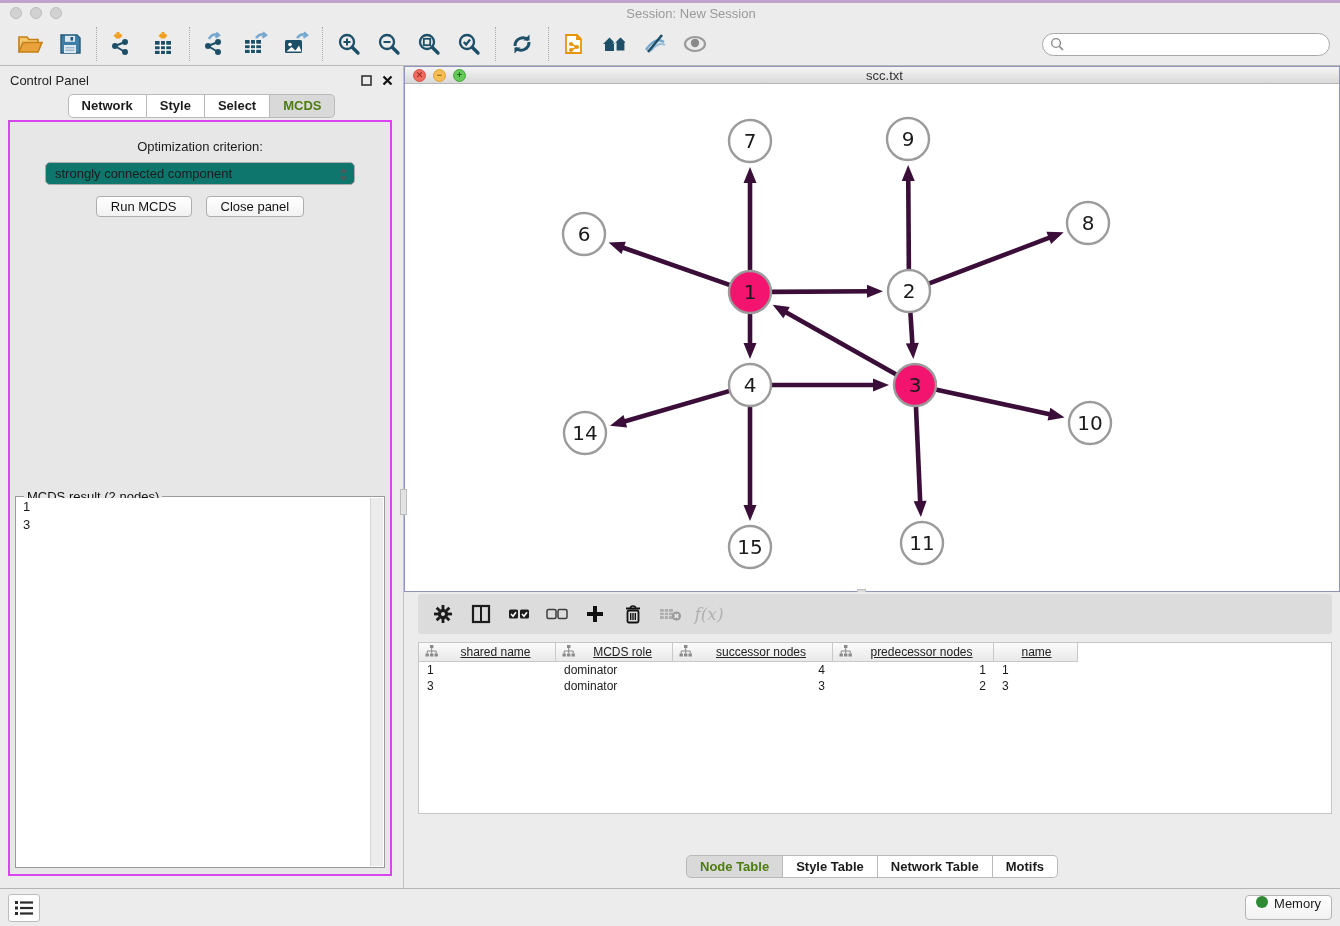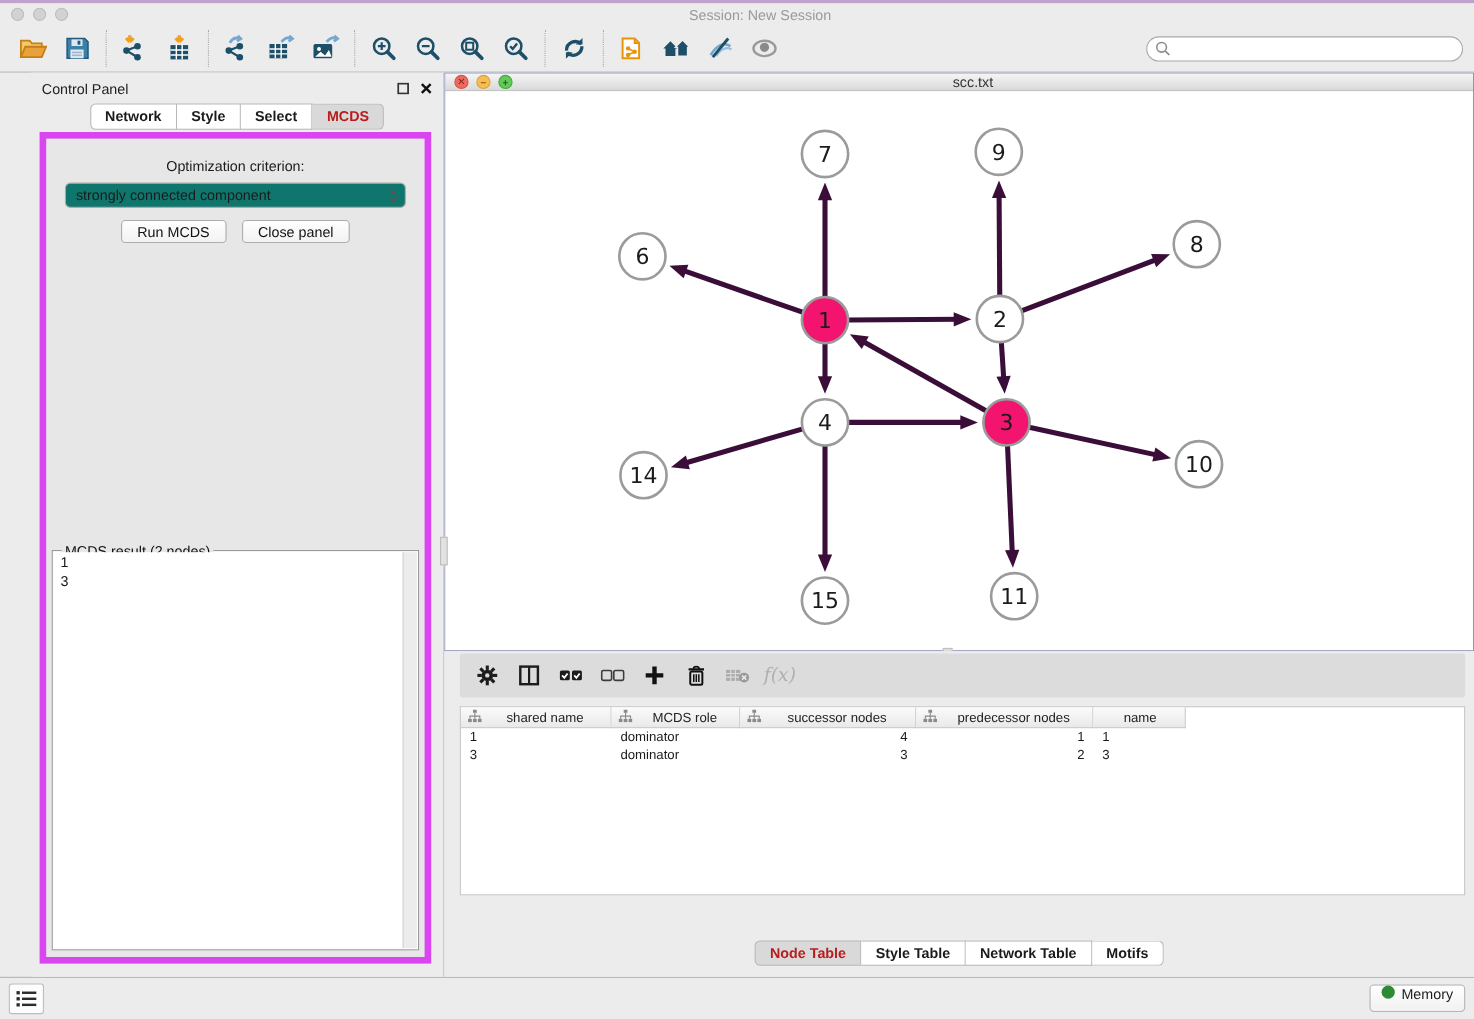--- a/index.html
+++ b/index.html
@@ -20,33 +20,33 @@
   .tb-sep { width:1px; height:34px; margin:0 6px; border-left:1px dotted #ababab; }
   .tb-search { margin-left:auto; position:relative; }
   .tb-search input {
     width:288px; height:23px; border:1px solid #a8a8a8; border-radius:12px;
     background:#fff; padding:0 10px 0 26px; font-size:13px; outline:none;
     font-family:"Liberation Sans",sans-serif;
   }
   .tb-search .mag { position:absolute; left:8px; top:4px; }
   
   .main { display:flex; height:822px; }
-  .left-col { width:404px; background:#ececec; border-right:1px solid #c2c2c2; position:relative;margin-left:28px; }
+  .left-col { width:404px; background:#ececec; border-right:1px solid #c2c2c2; position:relative; }
   .right-col { width:936px; display:flex; flex-direction:column; position:relative; }
   
   .cp-header { height:28px; display:flex; align-items:center; padding:0 10px; }
   .cp-title { font-size:13px; color:#222; }
   .panel-ctrl { margin-left:auto; display:flex; gap:10px; align-items:center; }
   .float-btn, .close-btn { cursor:pointer; display:flex; }
   .cp-tabs { display:flex; justify-content:center; height:24px; }
   .tab { font-size:13px; font-weight:bold; padding:3px 13px; background:#fff; border:1px solid #b9b9b9; border-left:none; cursor:pointer; }
   .tab:first-child { border-left:1px solid #b9b9b9; border-radius:5px 0 0 5px; }
   .tab:last-child { border-radius:0 5px 5px 0; }
-  .tab.active { background:#d9d9d9; color:#b91c1c; }
-  .cp-inner { position:absolute; left:8px; right:11px; top:54px; height:756px; background:#e7e7e7; border:6px solid #d946ef; }
+  .tab.active { background:#d9d9d9; color:#4d7c0f; }
+  .cp-inner { position:absolute; left:8px; right:11px; top:54px; height:756px; background:#e7e7e7; border:2px solid #d946ef; }
   .opt-label { text-align:center; font-size:13px; margin-top:17px; }
   .selectbox {
     position:relative; margin:8px auto 0 auto; width:310px; height:23px; background:#0f766e;
     border:1px solid #ababab; border-radius:5px; font-size:13px;
     display:flex; align-items:center; padding:0 22px 0 9px; cursor:pointer;
   }
   .selectbox .stepper { position:absolute; right:6px; top:4px; }
   .btn-row { display:flex; justify-content:center; gap:14px; margin-top:11px; }
   .pushbtn {
     height:21px; padding:0 14px; font-size:13px; background:linear-gradient(#ffffff,#f2f2f2);
@@ -78,21 +78,21 @@
   .tp-header { height:26px; display:flex; align-items:center; padding:0 12px 0 10px; }
   .tp-title { font-size:13px; color:#222; }
   .tp-toolbar { margin:2px 8px 0 14px; height:40px; background:#dcdcdc; border-radius:3px; display:flex; align-items:center; padding:0 8px; gap:4px; }
   .tp-tool { width:34px; height:32px; display:flex; align-items:center; justify-content:center; cursor:pointer; }
   .fx { font-family:"DejaVu Serif",serif; font-style:italic; font-size:17px; color:#b0b0b0; }
   .tp-table { margin:8px 8px 0 14px; background:#fff; border:1px solid #c6c6c6; height:172px; position:relative; overflow:hidden; }
   .thead { display:flex; height:19px; }
   .th {
     display:flex; align-items:center; gap:2px; font-size:12px; color:#222;
     background:linear-gradient(#fbfbfb,#e9e9e9); border-right:1px solid #c9c9c9; border-bottom:1px solid #c9c9c9;
-    padding:0 4px 0 6px; justify-content:space-between; cursor:pointer;
+    padding:0 4px 0 6px; justify-content:space-between; cursor:pointer;text-decoration:underline;
   }
   .th .th-label { flex:1; text-align:center; }
   .tr { display:flex; height:16px; }
   .td { font-size:12px; line-height:16px; padding:0 8px; white-space:nowrap; }
   .tp-tabs { position:absolute; bottom:10px; left:0; right:0; display:flex; justify-content:center; }
   
   .statusbar { height:38px; border-top:1px solid #b5b5b5; background:#ececec; display:flex; align-items:center; padding:0 8px; }
   .status-btn { width:32px; height:28px; background:#fdfdfd; border:1px solid #bdbdbd; border-radius:3px; display:flex; align-items:center; justify-content:center; cursor:pointer; }
   .mem-btn { margin-left:auto; height:25px; background:linear-gradient(#ffffff,#f1f1f1); border:1px solid #b5b5b5; border-radius:4px; display:flex; align-items:flex-start; gap:6px; padding:0 10px; font-size:13px; cursor:pointer; }
   .mem-dot { width:12px; height:12px; border-radius:50%; background:#2e8b33; }

